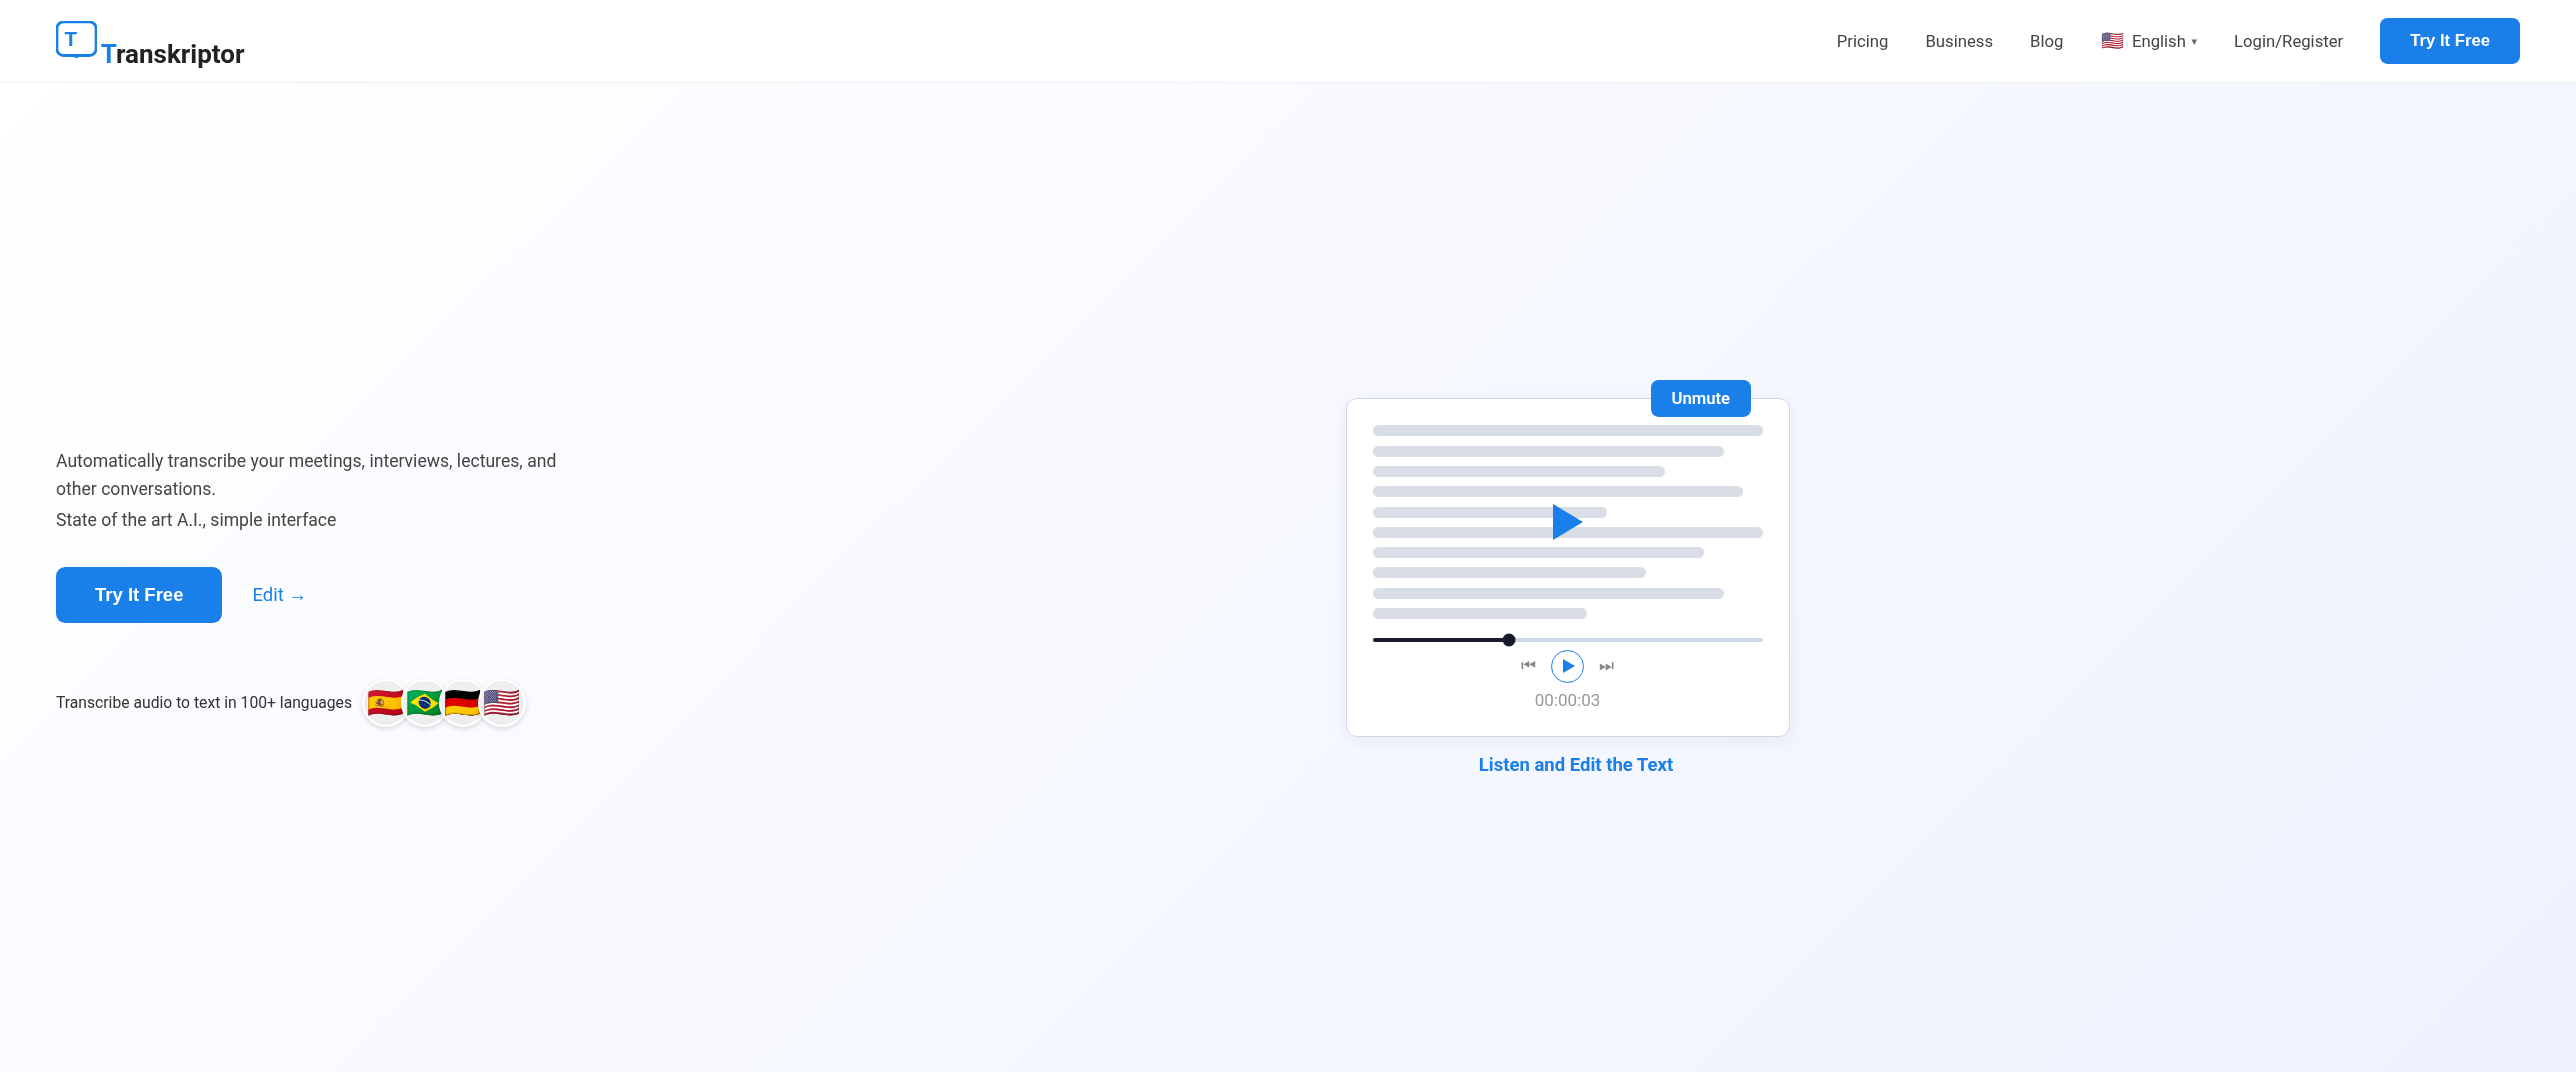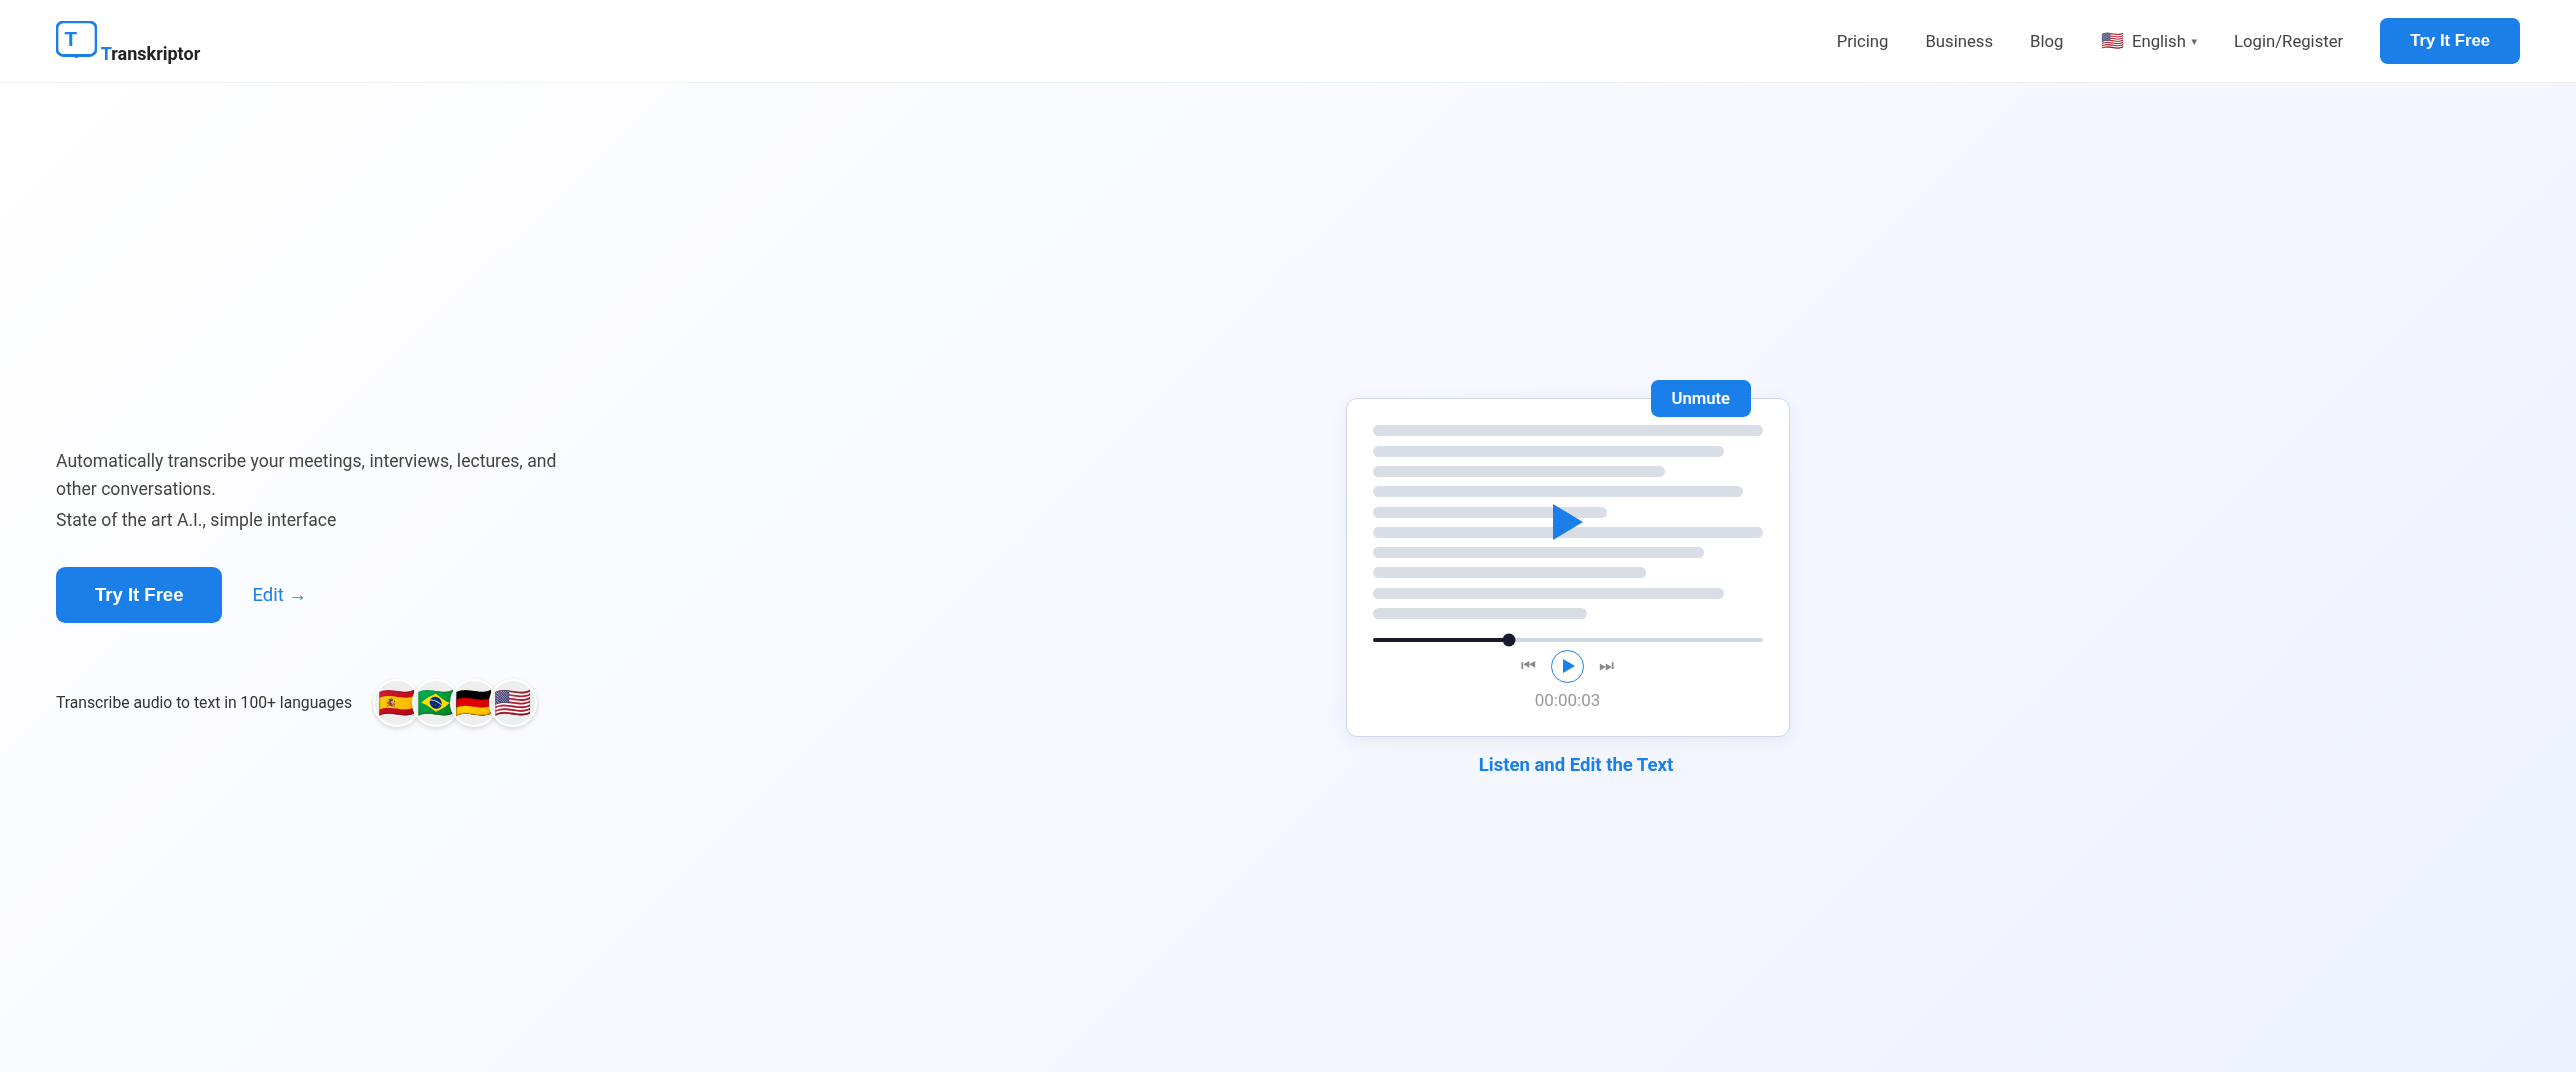--- a/index.html
+++ b/index.html
@@ -24,21 +24,21 @@
       display: flex;
       align-items: center;
       gap: 3.7px;
       text-decoration: none;
     }
     .logo-icon {
       width: 41px;
       height: 41px;
     }
     .logo-text {
-      font-size: 18px;
+      font-size: 26px;
       font-weight: 700;
       color: #222;
       margin-top: 25px;
     }
     .logo-text span {
       color: #1a7fe8;
     }
     .nav-links {
       display: flex;
       align-items: center;
@@ -143,21 +143,21 @@
       color: #1a7fe8;
       text-decoration: none;
       display: flex;
       align-items: center;
       gap: 7.4px;
       cursor: pointer;
     }
     .hero-languages {
       display: flex;
       align-items: center;
-      gap: 21px;
+      gap: 10px;
       text-align: right;
     }
     .lang-text {
       font-size: 15.7px;
       color: #333;
     }
     .lang-flags {
       display: flex;
       align-items: center;
     }

